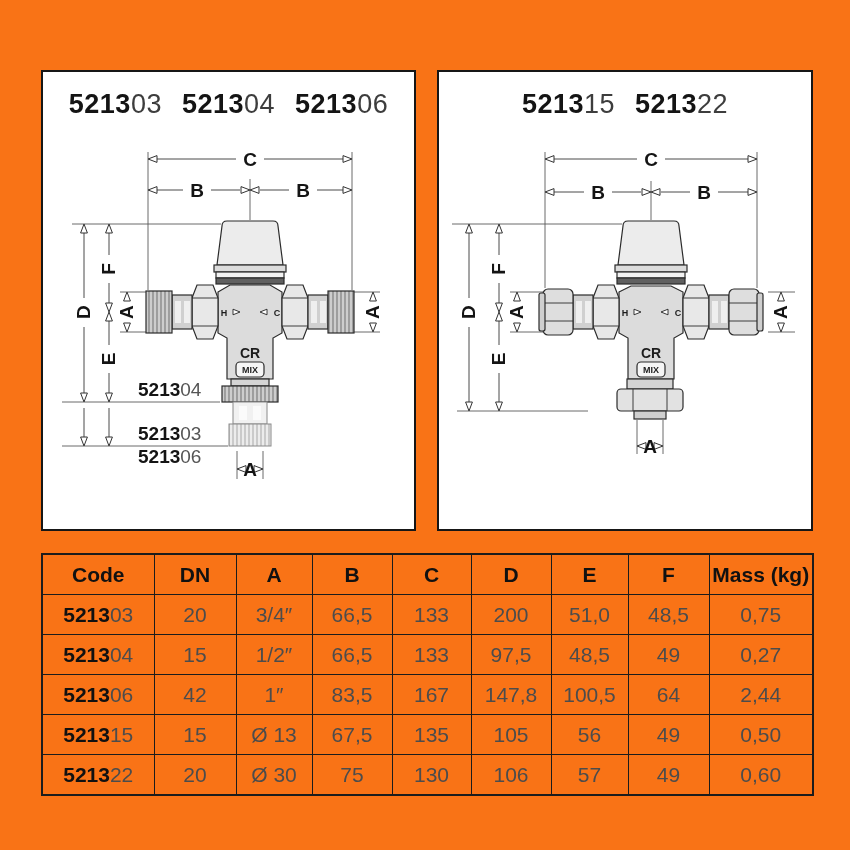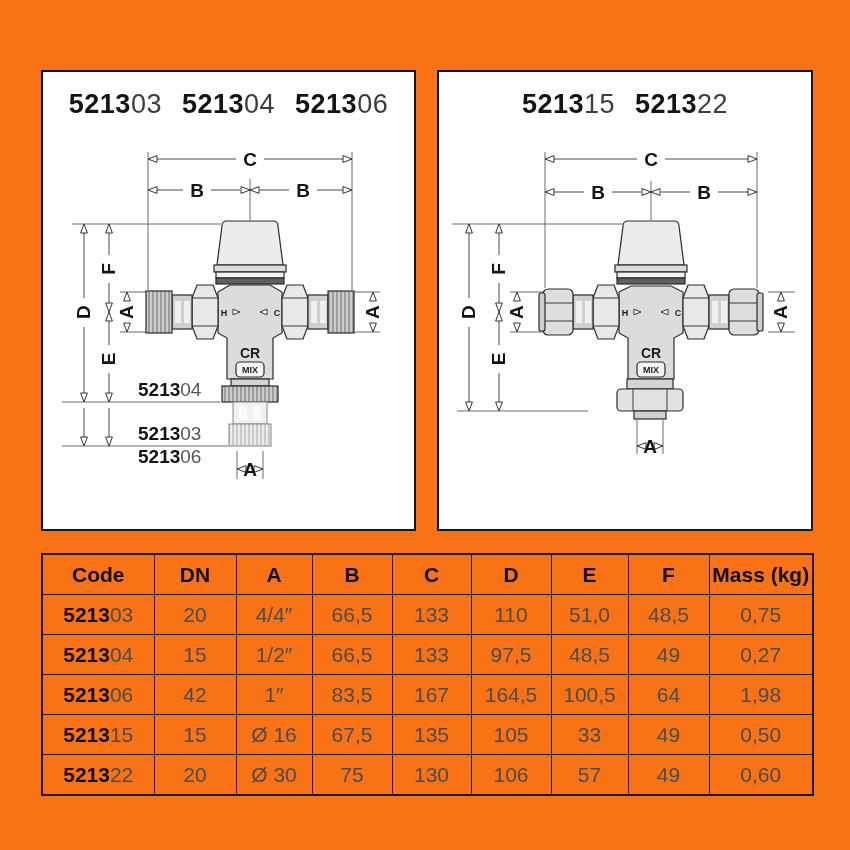--- a/index.html
+++ b/index.html
@@ -294,24 +294,24 @@
       <th>B</th>
       <th>C</th>
       <th>D</th>
       <th>E</th>
       <th>F</th>
       <th>Mass (kg)</th>
     </tr>
     <tr>
       <td><span class="pre">5213</span><span class="suf">03</span></td>
       <td>20</td>
-      <td>4/4″</td>
+      <td>3/4″</td>
       <td>66,5</td>
       <td>133</td>
-      <td>110</td>
+      <td>200</td>
       <td>51,0</td>
       <td>48,5</td>
       <td>0,75</td>
     </tr>
     <tr>
       <td><span class="pre">5213</span><span class="suf">04</span></td>
       <td>15</td>
       <td>1/2″</td>
       <td>66,5</td>
       <td>133</td>
@@ -319,33 +319,33 @@
       <td>48,5</td>
       <td>49</td>
       <td>0,27</td>
     </tr>
     <tr>
       <td><span class="pre">5213</span><span class="suf">06</span></td>
       <td>42</td>
       <td>1″</td>
       <td>83,5</td>
       <td>167</td>
-      <td>164,5</td>
+      <td>147,8</td>
       <td>100,5</td>
       <td>64</td>
-      <td>1,98</td>
+      <td>2,44</td>
     </tr>
     <tr>
       <td><span class="pre">5213</span><span class="suf">15</span></td>
       <td>15</td>
-      <td>Ø 16</td>
+      <td>Ø 13</td>
       <td>67,5</td>
       <td>135</td>
       <td>105</td>
-      <td>33</td>
+      <td>56</td>
       <td>49</td>
       <td>0,50</td>
     </tr>
     <tr>
       <td><span class="pre">5213</span><span class="suf">22</span></td>
       <td>20</td>
       <td>Ø 30</td>
       <td>75</td>
       <td>130</td>
       <td>106</td>

